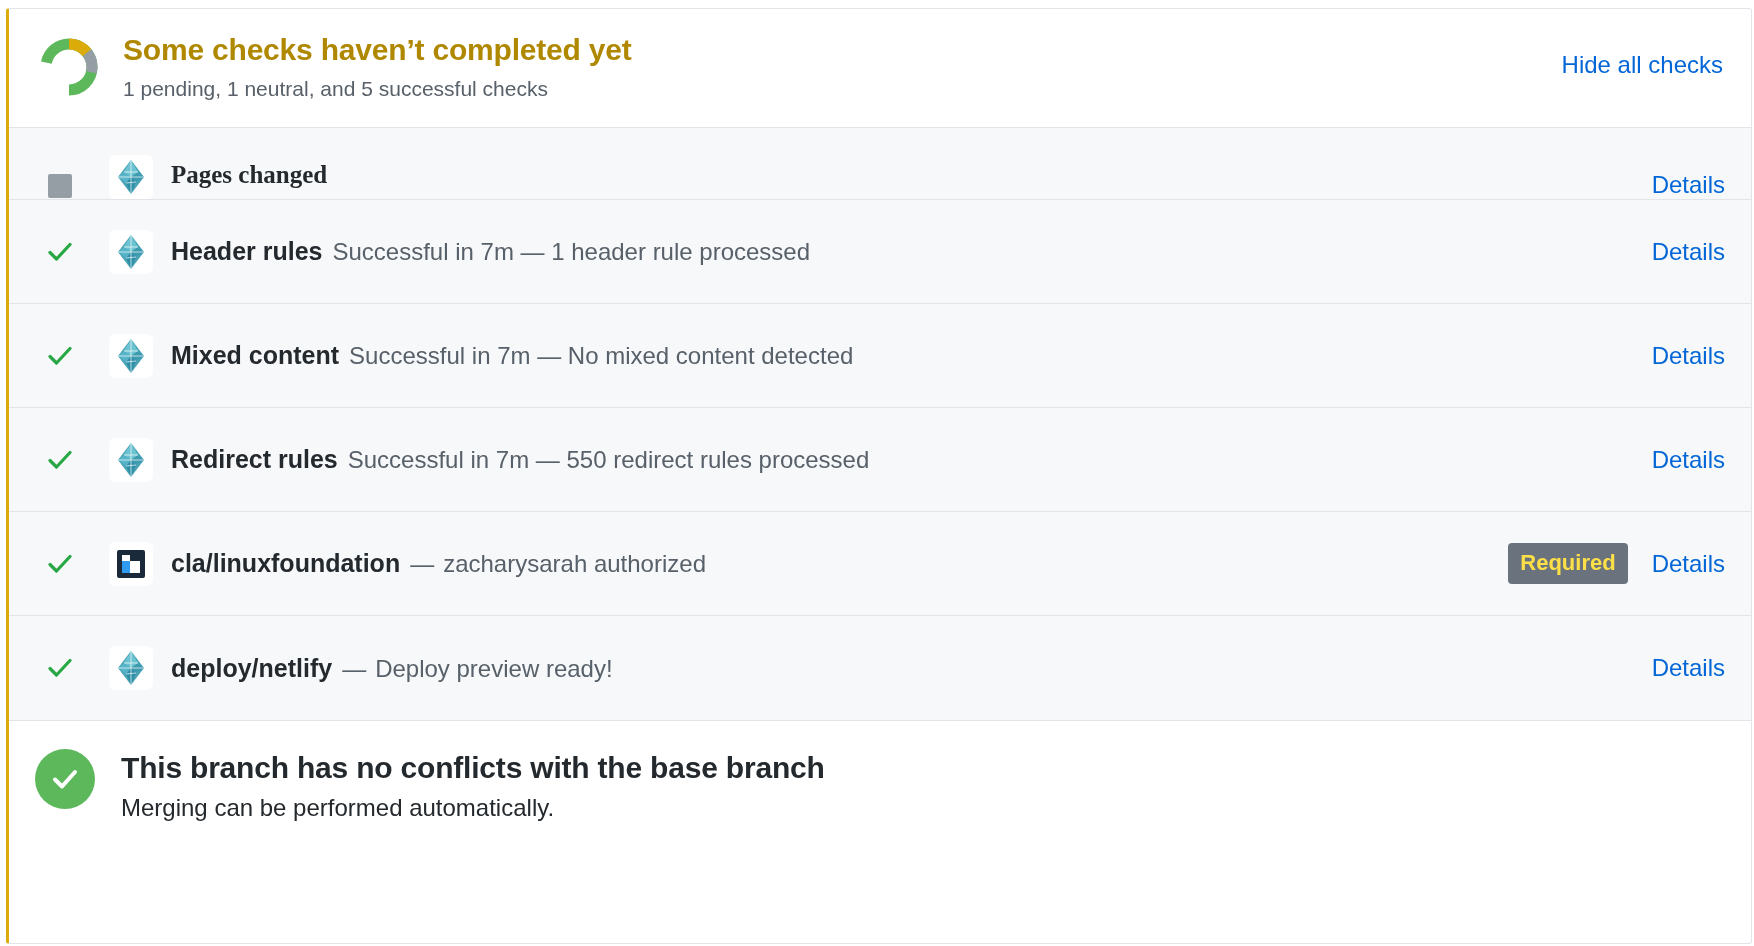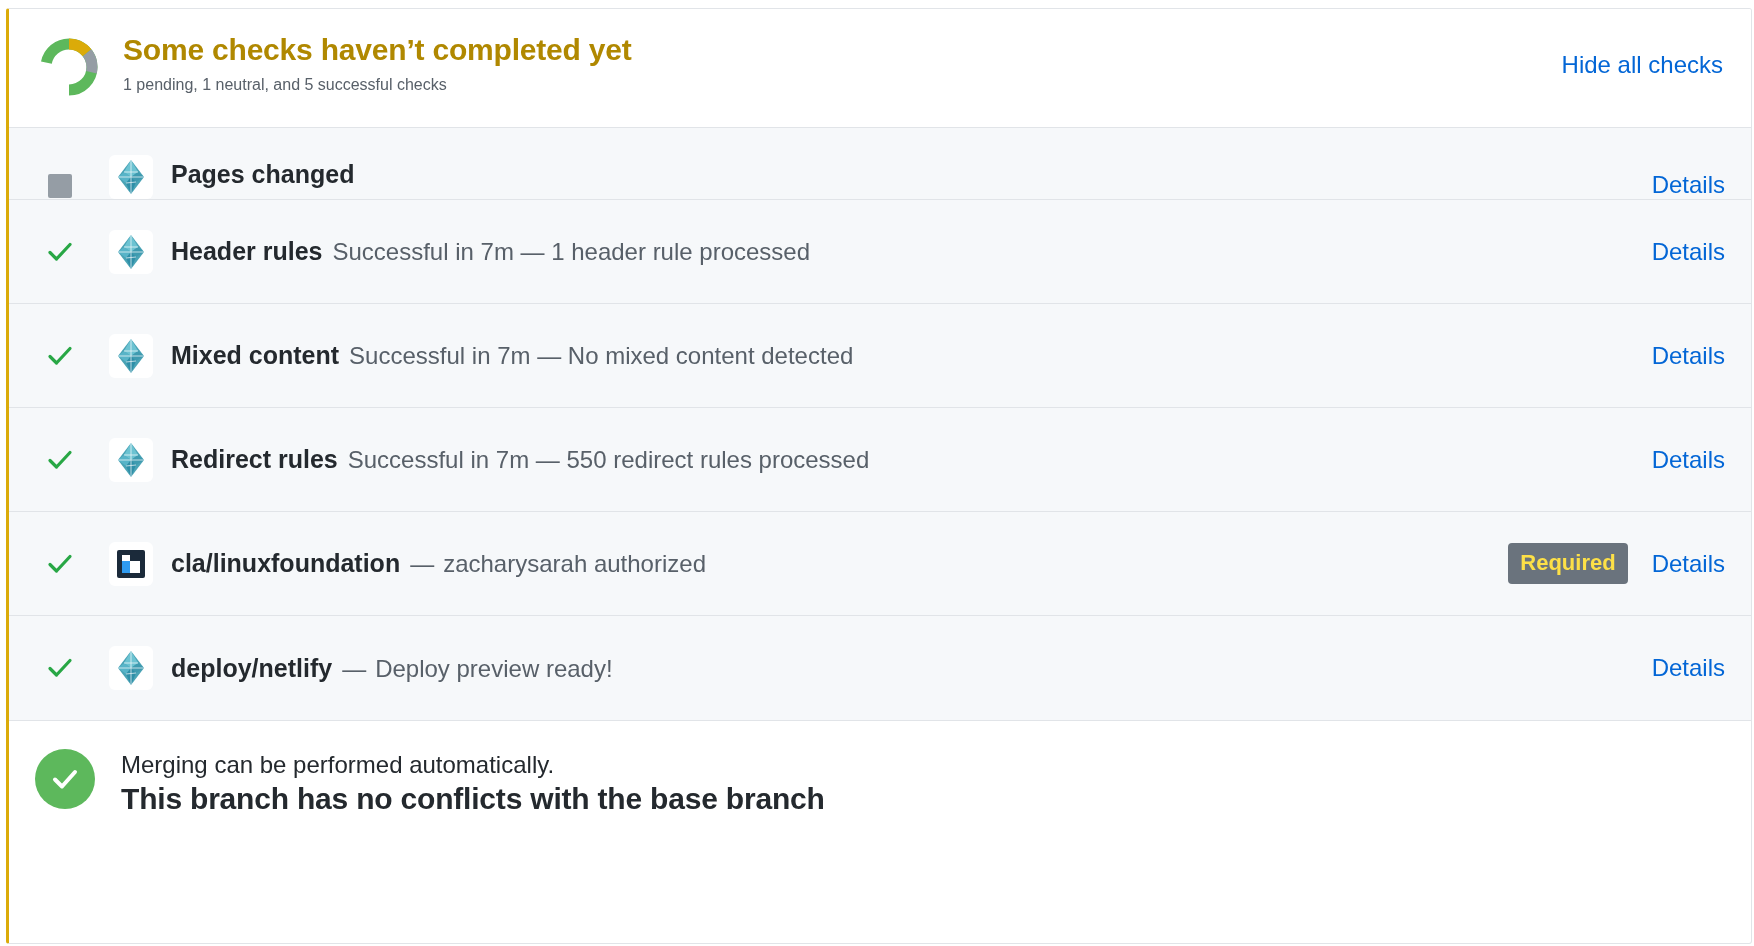--- a/index.html
+++ b/index.html
@@ -57,21 +57,21 @@
   }
   #checks-title {
     font-size: 30px;
     font-weight: bold;
     line-height: 1.25;
     color: #b08800;
     letter-spacing: -0.2px;
     margin: 0 0 6px 0;
   }
   #checks-subtitle {
-    font-size: 16px;
+    font-size: 21px;
     font-weight: normal;
     line-height: 1.3;
     color: #586069;
     margin: 0;
   }
   #hide-all-checks {
     position: absolute;
     right: 28px;
     top: 42px;
     font-size: 24px;
@@ -96,21 +96,21 @@
     background: #f6f8fa;
     border-bottom: 1px solid #e1e4e8;
   }
   .check-row:last-child { border-bottom: none; }
 
   
   #check-row-0 {
     height: 72px;
     align-items: flex-end;
   }
-  #check-row-0 .row-body { padding-bottom: 10px; }
+  #check-row-0 .row-body { padding-bottom: 10px; font-family: Liberation Serif, serif; }
 
   .status-icon {
     flex: 0 0 46px;
     width: 46px;
     display: flex;
     align-items: center;
     justify-content: center;
   }
   .check-avatar {
     flex: 0 0 44px;
@@ -417,18 +417,18 @@
 
   </div>
 
   <div id="merge-status">
     <div id="merge-status-icon">
       <svg width="36" height="36" viewBox="0 0 36 36">
         <path d="M8 18.5 L15 25.5 L28 11" fill="none" stroke="#ffffff" stroke-width="4" stroke-linecap="round" stroke-linejoin="round"></path>
       </svg>
     </div>
     <div id="merge-status-text">
+      <div id="merge-status-title">This branch has no conflicts with the base branch</div>
       <div id="merge-status-subtitle">Merging can be performed automatically.</div>
-      <div id="merge-status-title">This branch has no conflicts with the base branch</div>
     </div>
   </div>
 
 </div>
 
 </body></html>

